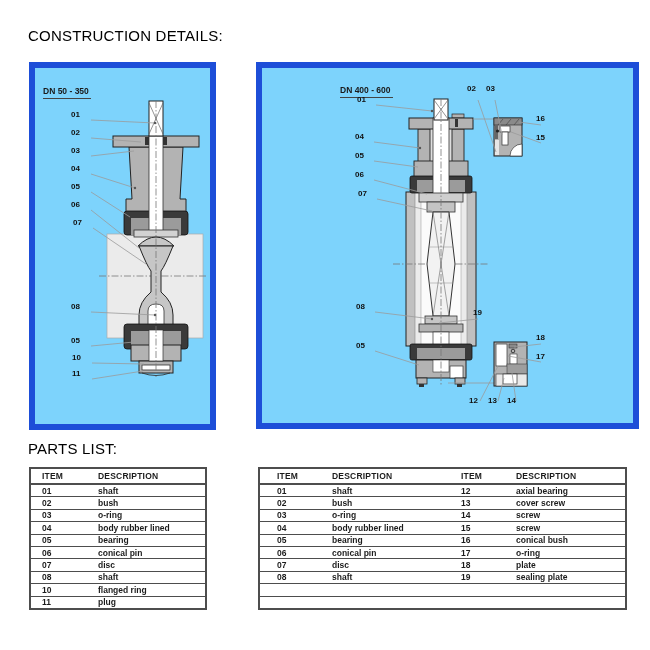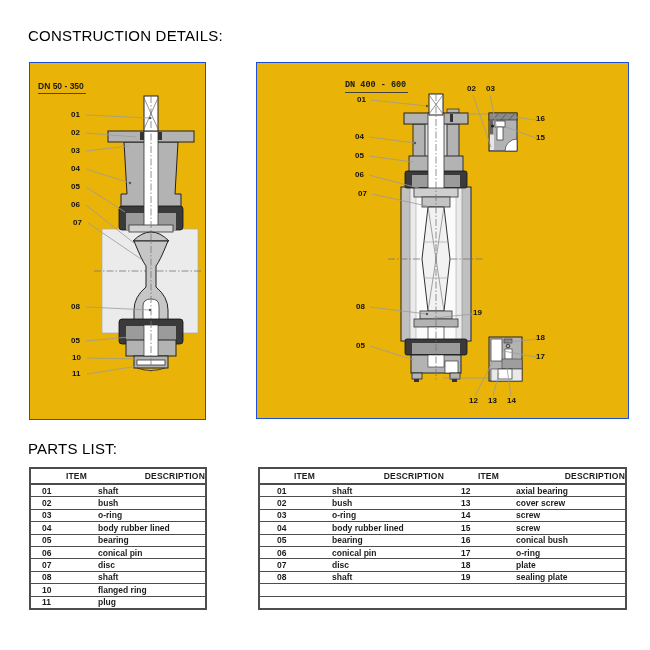--- a/index.html
+++ b/index.html
@@ -1,35 +1,35 @@
 <!DOCTYPE html>
 <html><head>
 <meta charset="utf-8">
 <style>
   html,body{margin:0;padding:0;background:#fff;}
   .page{position:relative;width:650px;height:650px;background:#fff;
         font-family:"Liberation Sans",sans-serif;overflow:hidden;}
   .h1{position:absolute;font-size:15px;font-weight:normal;color:#000;letter-spacing:.2px;}
   .h1-construction{left:28px;top:27px;}
   .h1-parts{left:28px;top:440px;}
-  .panel{position:absolute;border:1px solid #1d4ed8;background:#eab308;}
+  .panel{position:absolute;border:6px solid #1d4ed8;background:#7dd3fc;}
   .panel-left{left:29px;top:62px;width:175px;height:356px;}
   .panel-right{left:256px;top:62px;width:371px;height:355px;}
   .dn{position:absolute;font-size:8.5px;font-weight:bold;color:#1a1a1a;
       border-bottom:1px solid #444;padding:0 2px 2px 0;}
   .dn-left{left:8px;top:18px;}
-  .dn-right{left:88px;top:17px;font-family:Liberation Mono, monospace;}
+  .dn-right{left:78px;top:17px;}
   .co{position:absolute;font-size:8px;font-weight:bold;color:#111;line-height:9px;}
   svg{position:absolute;left:0;top:0;}
   .tbl{position:absolute;border-collapse:collapse;table-layout:fixed;
        font-family:"Liberation Sans",sans-serif;font-size:8.5px;font-weight:bold;color:#1c1c1c;
        border:2px solid #4d4d4d;}
   .tbl-left{left:29px;top:467px;width:176px;}
   .tbl-right{left:258px;top:467px;width:367px;}
-  .tbl th{height:14px;text-align:right;vertical-align:middle;border-bottom:2px solid #4d4d4d;
+  .tbl th{height:14px;text-align:left;vertical-align:middle;border-bottom:2px solid #4d4d4d;
           font-size:8.5px;letter-spacing:.2px;}
   .tbl td{height:11.4px;vertical-align:middle;border-top:1px solid #4d4d4d;white-space:nowrap;overflow:hidden;}
   .tbl-left th,.tbl-left td{padding:0 0 0 11px;}
   .tbl-right th,.tbl-right td{padding:0 0 0 17px;}
 </style>
 </head>
 <body>
 
 <div class="page">
 

